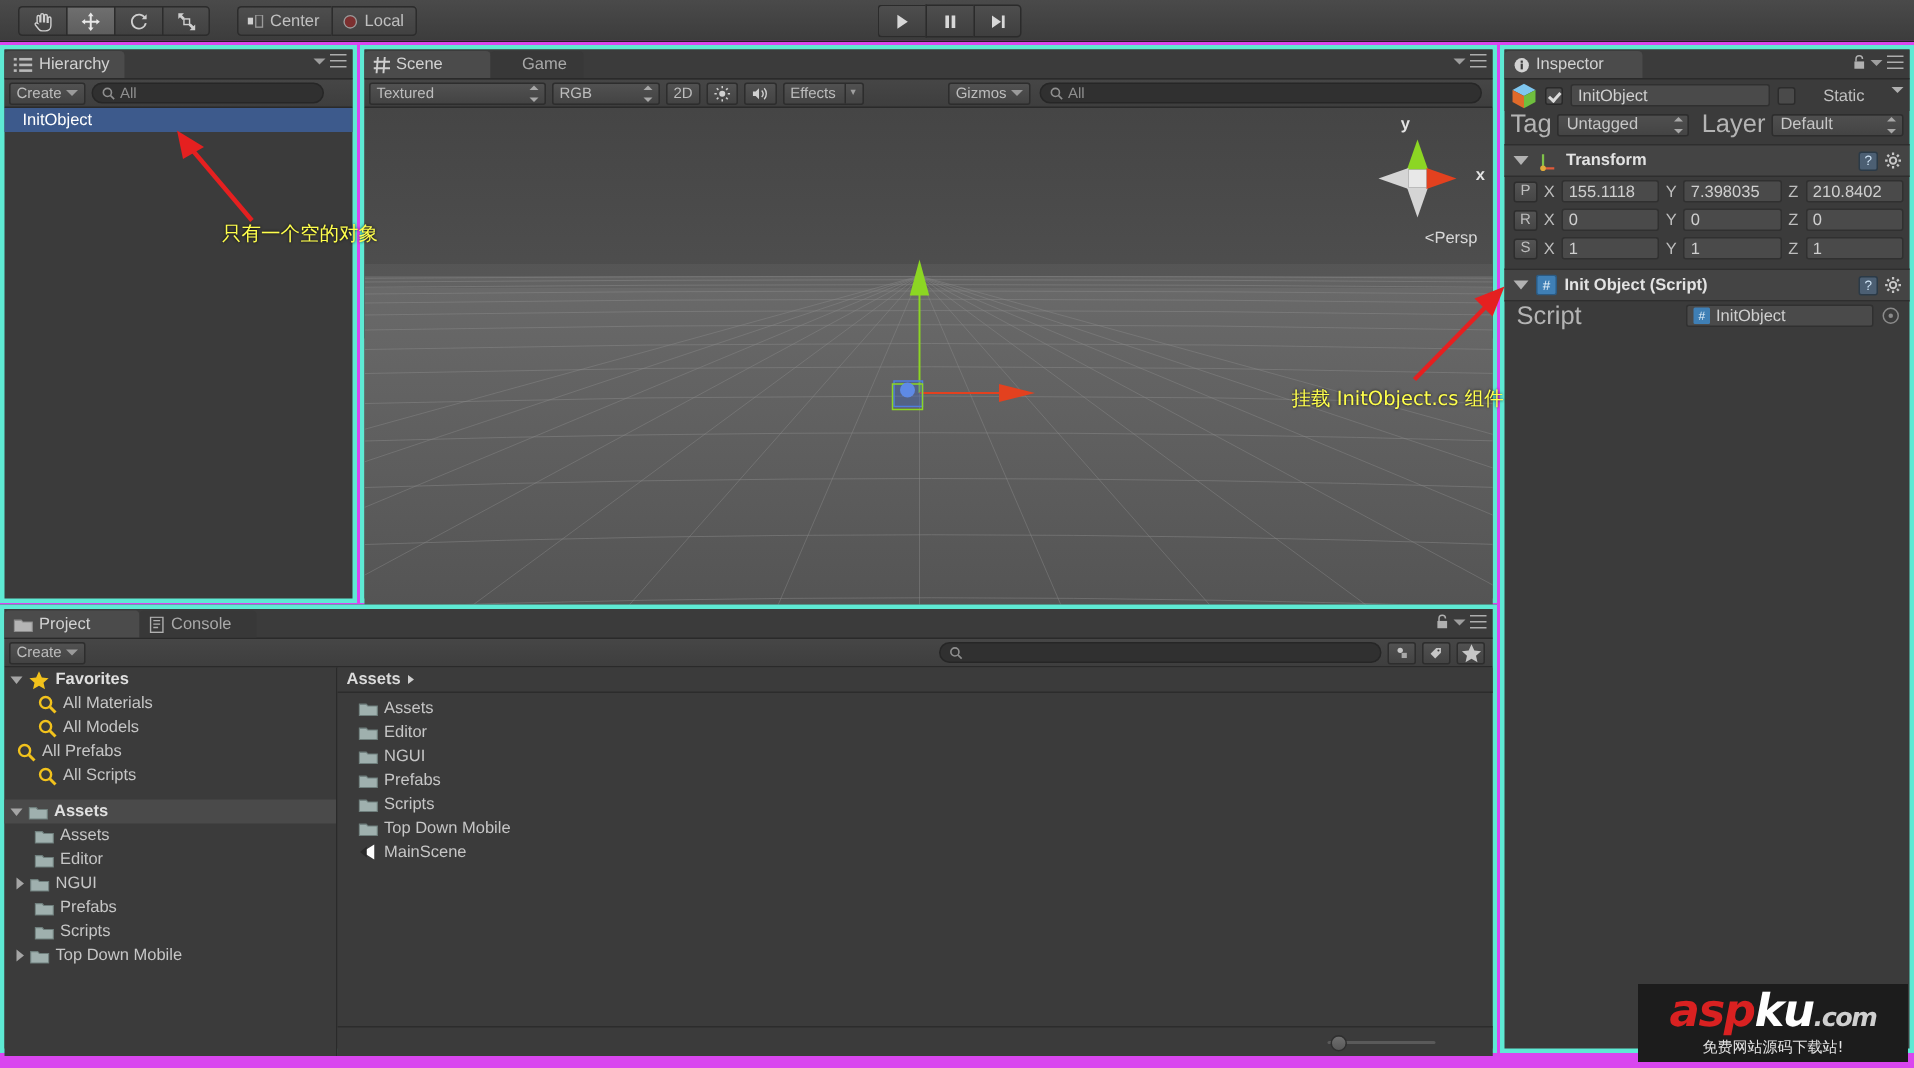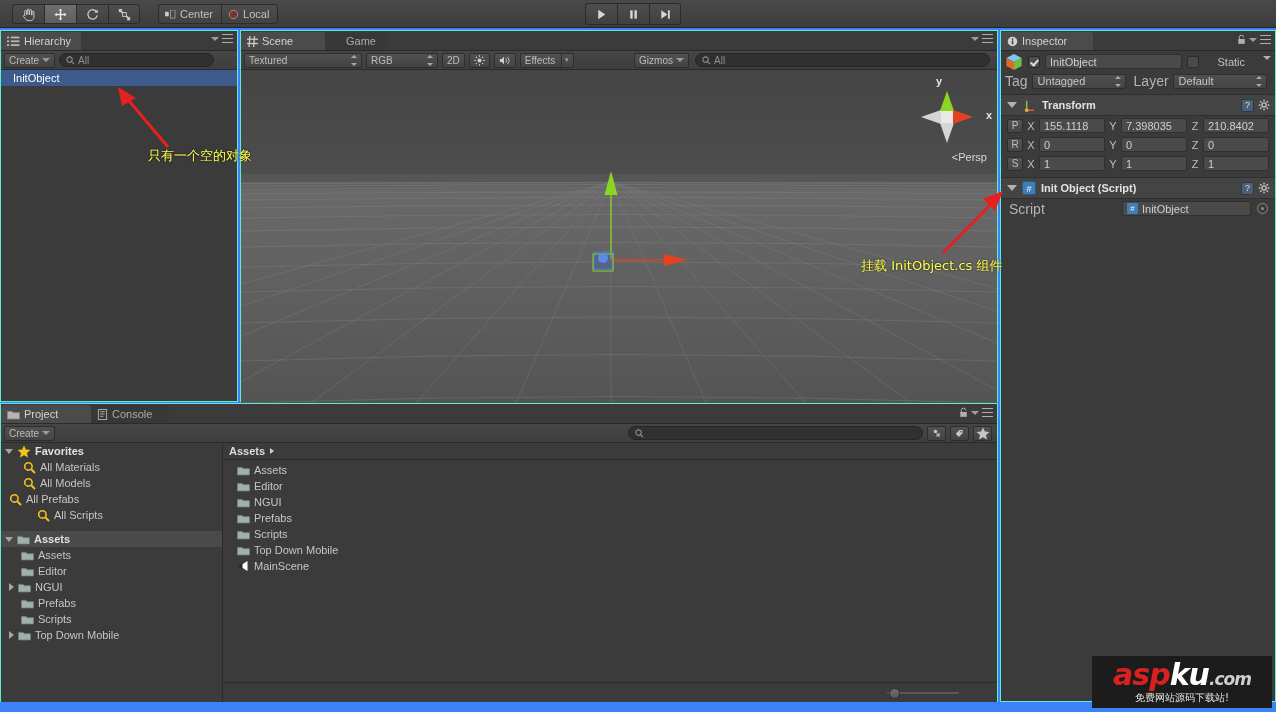--- a/index.html
+++ b/index.html
@@ -13,21 +13,21 @@
     overflow: hidden;
     font-family: "Liberation Sans", sans-serif;
     font-size: 11px;
     color: #b6b6b6;
     -webkit-font-smoothing: antialiased;
   }
   #app {
     position: relative;
     width: 1276px;
     height: 712px;
-    background: #3b82f6;
+    background: #d946ef;
   }
 
   
   .toolbar {
     position: absolute;
     left: 0; top: 0;
     width: 1276px; height: 28px;
     background: linear-gradient(#4a4a4a, #3c3c3c);
     border-bottom: 1px solid #232323;
     box-sizing: border-box;
@@ -118,21 +118,21 @@
     width: 0; height: 0;
     border-left: 4px solid transparent;
     border-right: 4px solid transparent;
     border-top: 4px solid #b0b0b0;
   }
 
   
   .panel {
     position: absolute;
     background: #3b3b3b;
-    border: 1px solid #5eead4;
+    border: 3px solid #5eead4;
     box-sizing: border-box;
   }
   .tabbar {
     height: 19px;
     background: #3b3b3b;
     display: flex;
     align-items: flex-end;
     position: relative;
     border-bottom: 1px solid #2a2a2a;
   }
@@ -278,21 +278,21 @@
     border-radius: 2px;
     box-sizing: border-box;
   }
   .row-taglayer {
     height: 18px;
     display: flex;
     align-items: center;
     gap: 4px;
     padding: 0 4px;
   }
-  .lbl { color: #b4b4b4; font-size: 14px; }
+  .lbl { color: #b4b4b4; font-size: 17px; }
   .popup {
     height: 15px;
     background: linear-gradient(#4f4f4f, #444444);
     border: 1px solid #2d2d2d;
     border-radius: 2px;
     display: flex;
     align-items: center;
     justify-content: space-between;
     padding: 0 3px 0 5px;
     color: #c6c6c6;
@@ -1060,21 +1060,21 @@
             </svg>
           <span>All Models</span>
         </div>
         <div class="proj-row" style="padding-left:8px;">
           <svg class="magnifier" viewBox="0 0 13 13">
               <circle cx="5.4" cy="5.4" r="3.7" fill="none" stroke="#f2c21c" stroke-width="1.6"></circle>
               <line x1="8.2" y1="8.2" x2="12" y2="12" stroke="#f2c21c" stroke-width="2"></line>
             </svg>
           <span>All Prefabs</span>
         </div>
-        <div class="proj-row" style="padding-left:36px;">
+        <div class="proj-row" style="padding-left:22px;">
           <svg class="magnifier" viewBox="0 0 13 13">
               <circle cx="5.4" cy="5.4" r="3.7" fill="none" stroke="#f2c21c" stroke-width="1.6"></circle>
               <line x1="8.2" y1="8.2" x2="12" y2="12" stroke="#f2c21c" stroke-width="2"></line>
             </svg>
           <span>All Scripts</span>
         </div>
 
         <div style="height:8px"></div>
 
         <div class="proj-row header hl" style="padding-left:4px;">

